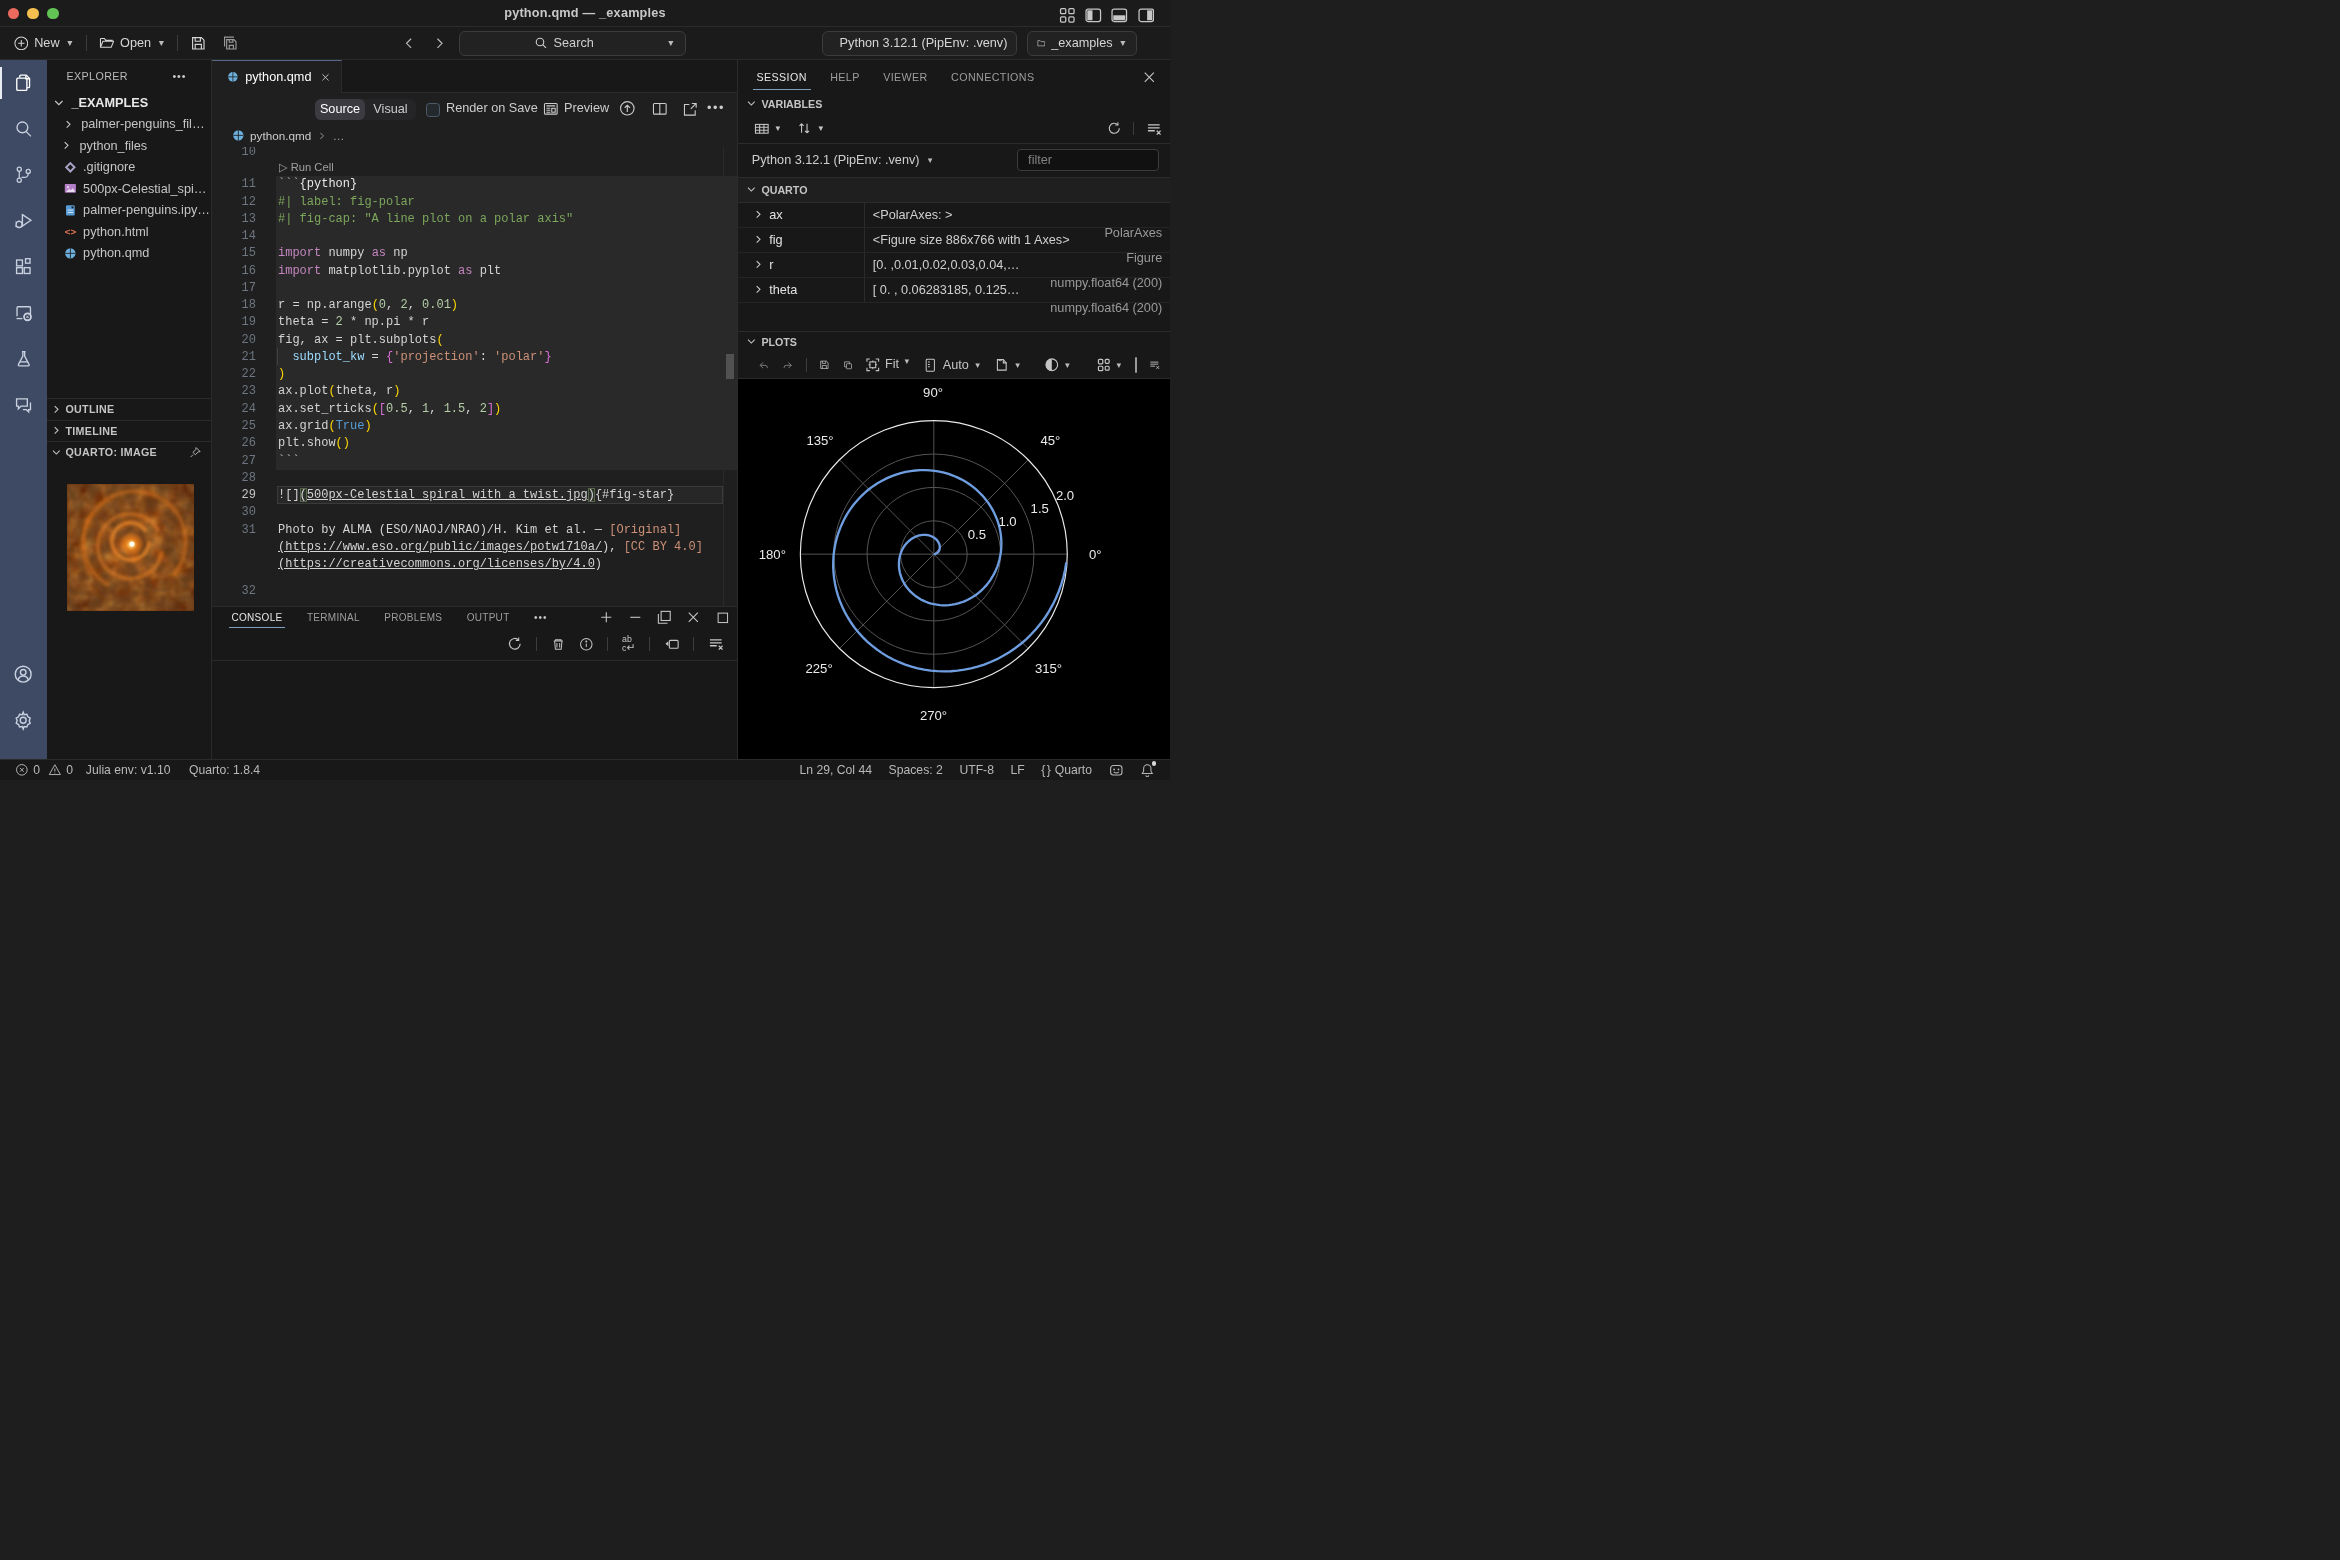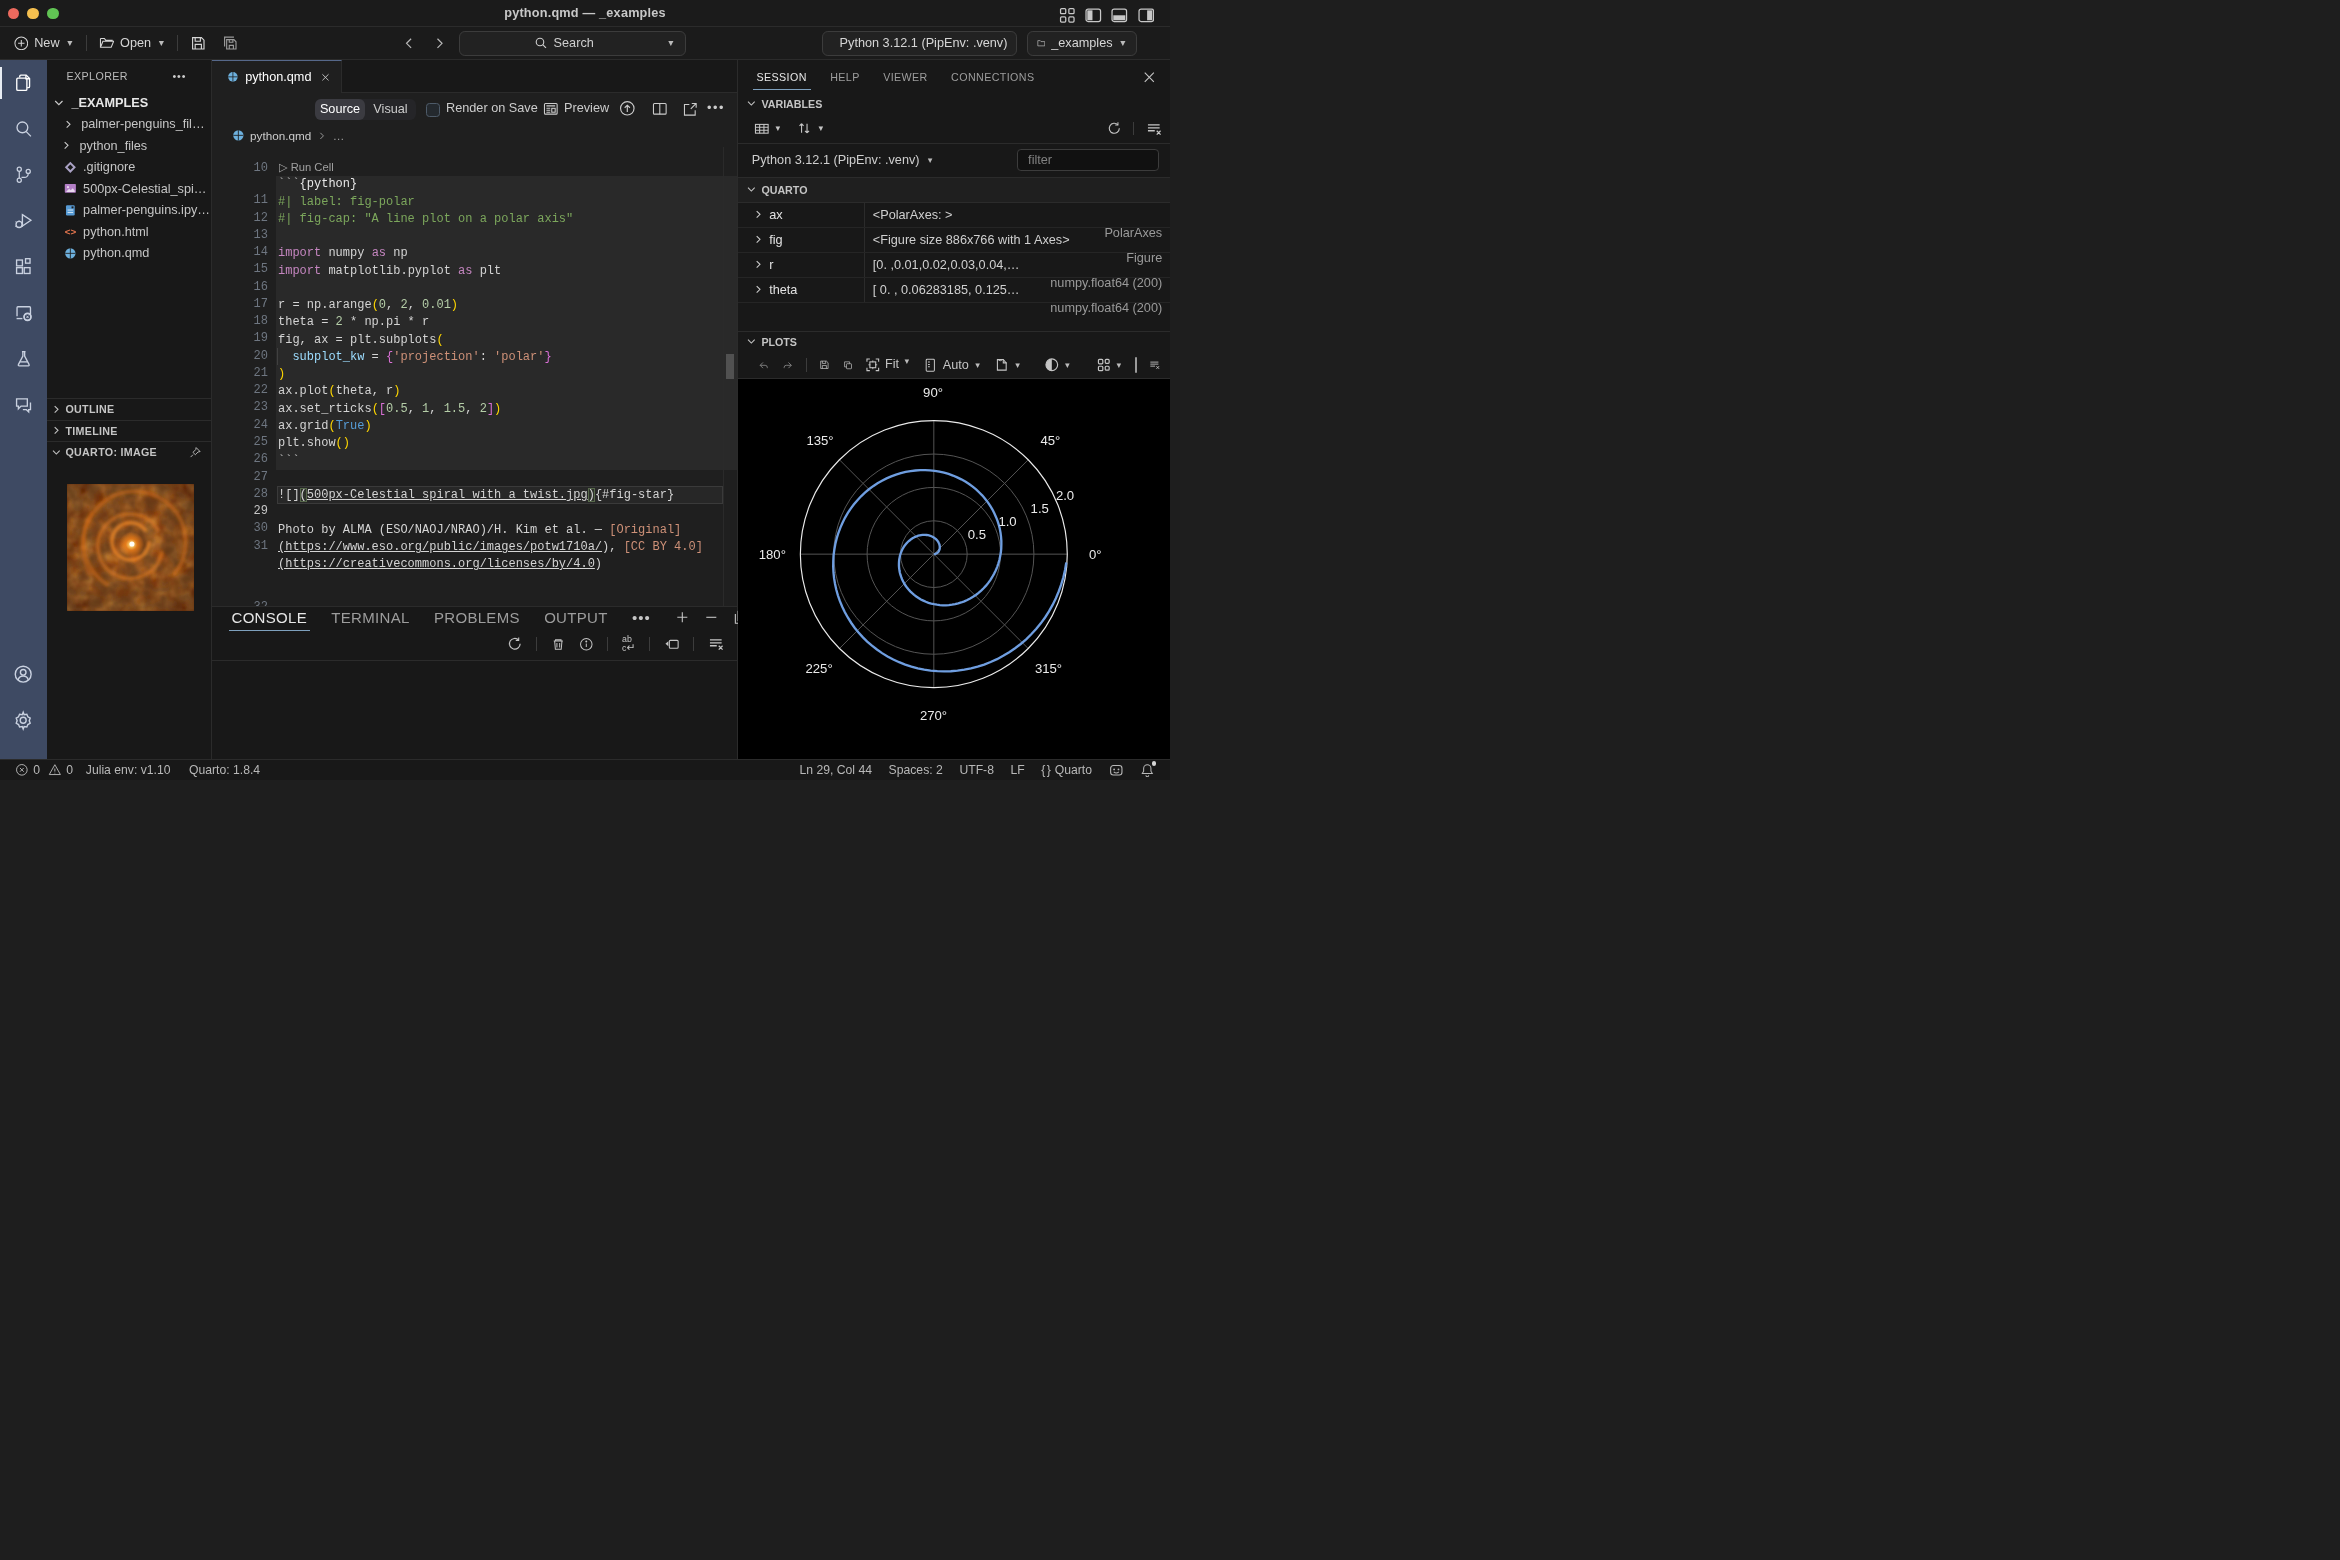--- a/index.html
+++ b/index.html
@@ -47,29 +47,29 @@
 #tab1 { width:130px; background:#1f1f1f; border-right:1px solid #2b2b2b; border-top:1.5px solid #56688a; display:flex; align-items:center; gap:6.8px; padding:0 9.8px 0 14.6px; font-size:12.7px; color:#fff; }
 #tabbar:after { content:""; position:absolute; left:130px; right:0; bottom:0; height:1px; background:#2b2b2b; }
 #editactions { height:31px; background:#1f1f1f; flex:0 0 auto; font-size:12.7px; color:#ccc; position:relative; }
 #srcvis { position:absolute; left:103px; top:5.5px; height:21.5px; display:flex; align-items:center; font-size:12.7px; background:#252528; border-radius:5.9px; }
 #srcvis .on { background:#3b3b41; border-radius:5.9px; width:50px; height:21.5px; line-height:21.5px; text-align:center; color:#fff; }
 #srcvis .off { width:51px; height:21.5px; line-height:21.5px; text-align:center; color:#ccc; }
 #breadcrumb { height:23.4px; display:flex; align-items:center; gap:5.9px; padding-left:19.5px; font-size:11.7px; color:#a0a0a0; flex:0 0 auto; }
 
 #code { flex:1 1 auto; position:relative; font-family:"Liberation Mono", monospace; font-size:12px; overflow:hidden; }
 .cl { position:absolute; left:0; right:0; height:17px; line-height:17px; white-space:pre; }
-.cl .gut { position:absolute; left:16px; width:40px; text-align:right; color:#6e7681;margin-top:16px; }
+.cl .gut { position:absolute; left:4px; width:40px; text-align:right; color:#6e7681; }
 .cl .txt { position:absolute; left:66px; }
 #cellbg { position:absolute; left:64px; right:0; background:#292929; }
 .ed-grey { color:#c8c8c8; } .ed-green{ color:#7ca75c; } .ed-purple{color:#c586c0;} .ed-blue{color:#569cd6;} .ed-lblue{color:#9cdcfe;} .ed-str{color:#ce9178;} .ed-num{color:#b5cea8;} .ed-gold{color:#ffd700;} .ed-white{color:#d4d4d4;} .ed-orchid{color:#da70d6;}
 .und { text-decoration:underline; }
 .brk { outline:1px solid #56684a; outline-offset:-1px; background:rgba(90,120,70,0.12); }
 
 #panel { flex:0 0 auto; height:153px; background:#181818; border-top:1px solid #2b2b2b; display:flex; flex-direction:column; position:relative; }
-#paneltabs { height:21.5px; display:flex; align-items:center; font-size:15px; color:#9d9d9d; letter-spacing:0.3px; padding-left:19.5px; gap:24.4px; flex:0 0 auto; }
+#paneltabs { height:21.5px; display:flex; align-items:center; font-size:10px; color:#9d9d9d; letter-spacing:0.3px; padding-left:19.5px; gap:24.4px; flex:0 0 auto;justify-content:center; }
 #paneltabs .pt-on { color:#e7e7e7; position:relative; }
 #paneltabs .pt-on:after { content:""; position:absolute; left:-2.9px; right:-2.9px; bottom:-4.9px; height:1px; background:#7ea0bd; }
 #panelbar2 { height:32px; display:flex; align-items:center; justify-content:flex-end; gap:13.7px; padding-right:13.7px; color:#c5c5c5; border-bottom:1px solid #2b2b2b; flex:0 0 auto; }
 #consoleout { flex:1; font-family:"Liberation Mono", monospace; font-size:12px; padding:1px 0 0 11.7px; line-height:17px; color:#d4d4d4; white-space:pre; }
 
 #rightpanel { width:433px; flex:0 0 auto; background:#181818; border-left:1px solid #2b2b2b; display:flex; flex-direction:column; font-size:12.7px; }
 #rp-tabs { height:33px; display:flex; align-items:center; gap:23.4px; padding-left:18.5px; font-size:10.7px; color:#9d9d9d; letter-spacing:0.4px; flex:0 0 auto; position:relative; }
 #rp-tabs .on { color:#e7e7e7; position:relative; }
 #rp-tabs .on:after { content:""; position:absolute; left:-3.9px; right:-3.9px; bottom:-7.8px; height:1px; background:#7ea0bd; }
 .rp-sect { height:21.5px; flex:0 0 auto; display:flex; align-items:center; gap:4.9px; padding-left:7.8px; font-size:10.7px; font-weight:700; color:#c5c5c5; }

